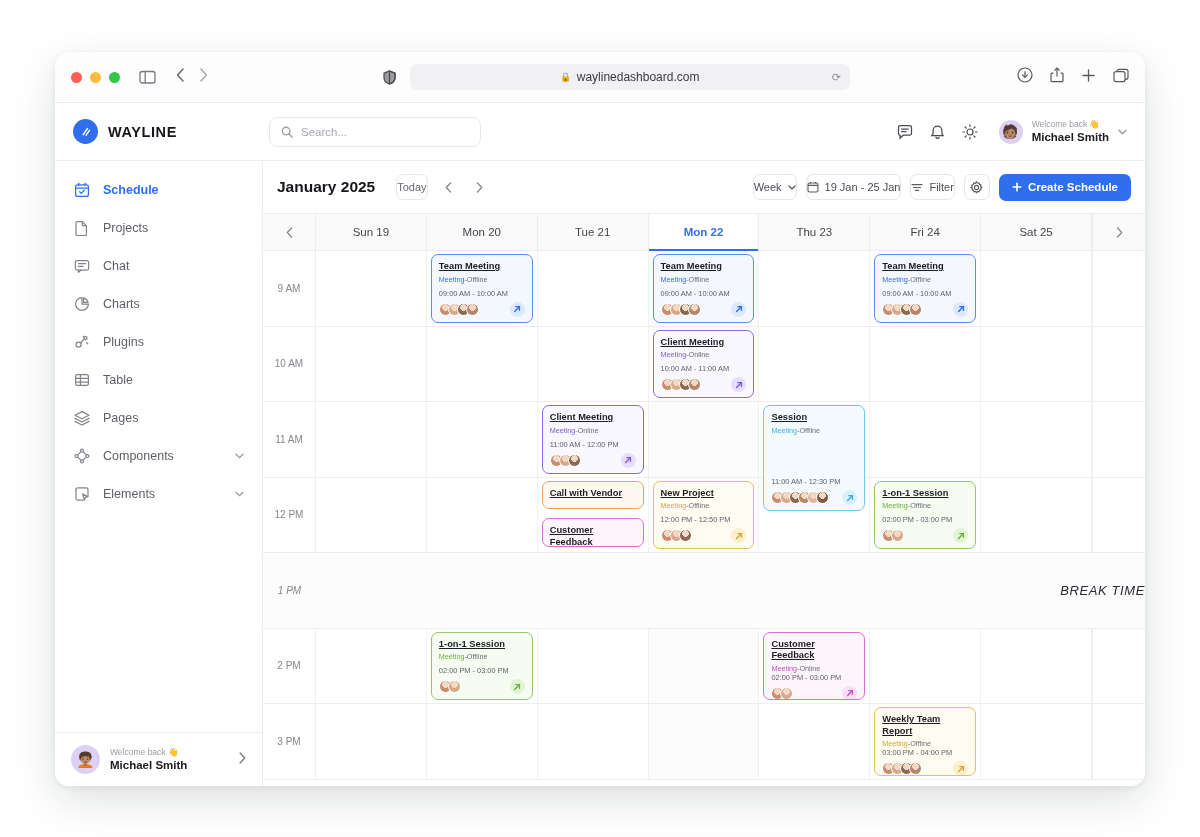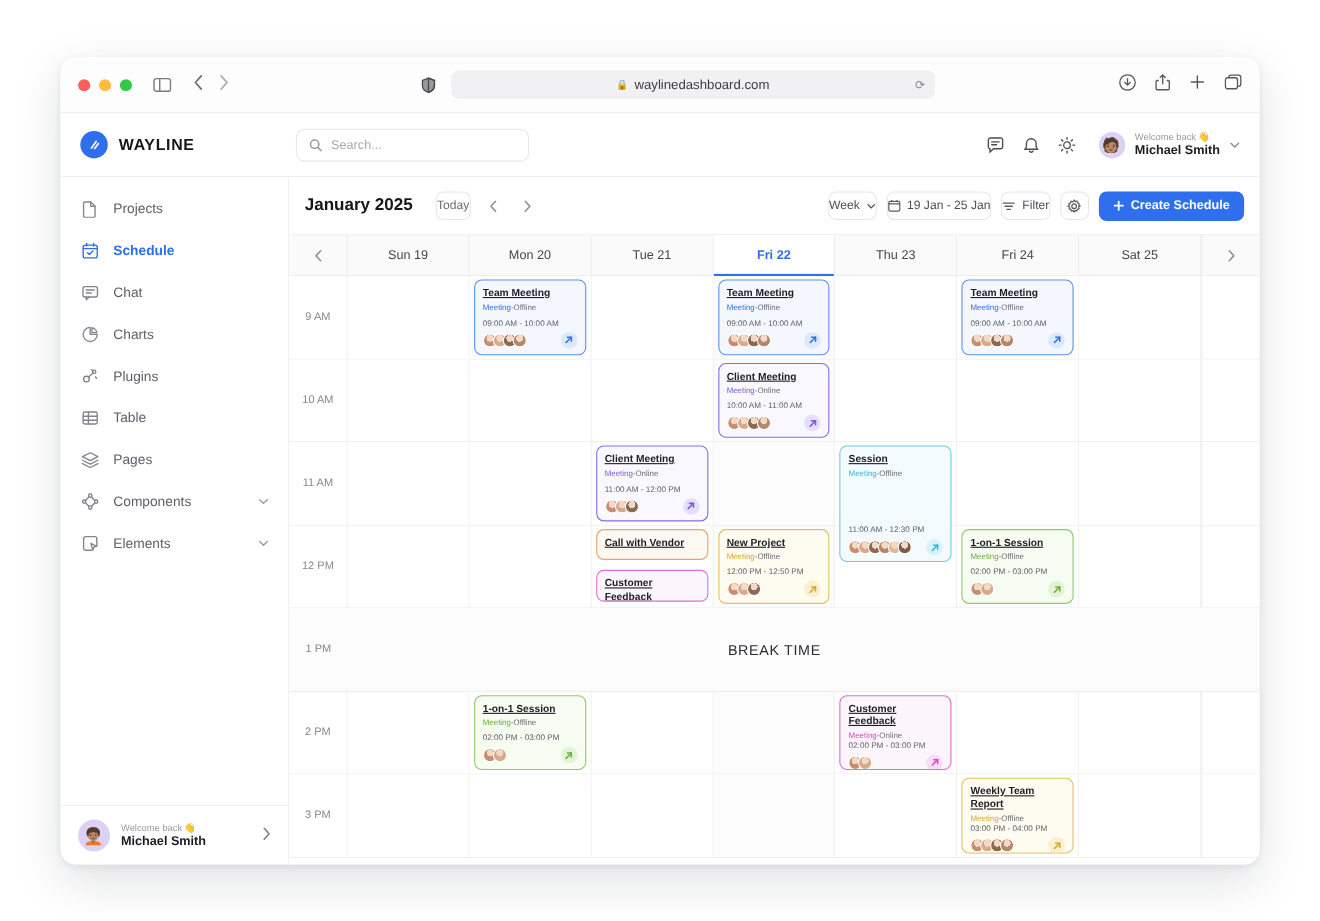--- a/index.html
+++ b/index.html
@@ -185,24 +185,24 @@
     font-size: 10px; color: #85858e; border-right: 1px solid #eeeef1; background: #fff;
   }
   .row .daycell {
     flex: 1; border-right: 1px solid #f1f1f4; position: relative;
     padding: 3px 4px; background: #fff;
   }
   .row .daycell.tinted { background: #fcfcfd; }
   .row .spacer { flex: 0 0 53px; border-left: 1px solid #eeeef1; background: #fff; }
 
   .breakrow {
-    display: flex; align-items: center; justify-content: center;
+    display: flex; align-items: center; justify-content: flex-end;
     height: 75.5px; border-bottom: 1px solid #eeeef1;
     background: #fcfcfd; font-size: 13px; letter-spacing: .6px;
-    color: #2b2b33; font-weight: 500;
+    color: #2b2b33; font-weight: 500; font-style: italic;
   }
 
   
   .evt {
     border-radius: 7px; border: 1px solid; padding: 6px 7px 5px 7px;
     position: absolute; left: 4px; right: 4px;
     display: flex; flex-direction: column; cursor: pointer;
     overflow: hidden;
   }
   .evt-title { font-size: 9.3px; font-weight: 600; color: #1d1d24; line-height: 1.25; text-decoration: underline; }
@@ -353,40 +353,40 @@
             </svg>
         </span>
       </div>
     </div>
   </div>
 
   <div class="shell">
 
     <div class="sidebar">
       <div class="navlist">
-          <div class="navitem">
-            <span class="nico">
-              <svg width="16" height="16" viewBox="0 0 16 16" fill="none" stroke="currentColor" stroke-width="1.25" stroke-linecap="round" stroke-linejoin="round">
-                <path d="M3.2 1.6h5.2l4 4v8.8a1.2 1.2 0 0 1-1.2 1.2H3.2A1.2 1.2 0 0 1 2 14.4V2.8a1.2 1.2 0 0 1 1.2-1.2z"></path>
-                <polyline points="8.4,1.6 8.4,5.6 12.4,5.6"></polyline>
-              </svg>
-            </span>
-            <span>Projects</span>
-          </div>
           <div class="navitem active">
             <span class="nico">
               <svg width="16" height="16" viewBox="0 0 16 16" fill="none" stroke="currentColor" stroke-width="1.25" stroke-linecap="round" stroke-linejoin="round">
                 <rect x="1.6" y="2.8" width="12.8" height="11.6" rx="2"></rect>
                 <line x1="1.6" y1="6" x2="14.4" y2="6"></line>
                 <line x1="4.8" y1="1.3" x2="4.8" y2="3.6"></line>
                 <line x1="11.2" y1="1.3" x2="11.2" y2="3.6"></line>
                 <polyline points="5.6,9.8 7.2,11.4 10.4,8.2"></polyline>
               </svg>
             </span>
             <span>Schedule</span>
+          </div>
+          <div class="navitem">
+            <span class="nico">
+              <svg width="16" height="16" viewBox="0 0 16 16" fill="none" stroke="currentColor" stroke-width="1.25" stroke-linecap="round" stroke-linejoin="round">
+                <path d="M3.2 1.6h5.2l4 4v8.8a1.2 1.2 0 0 1-1.2 1.2H3.2A1.2 1.2 0 0 1 2 14.4V2.8a1.2 1.2 0 0 1 1.2-1.2z"></path>
+                <polyline points="8.4,1.6 8.4,5.6 12.4,5.6"></polyline>
+              </svg>
+            </span>
+            <span>Projects</span>
           </div>
           <div class="navitem">
             <span class="nico">
               <svg width="16" height="16" viewBox="0 0 16 16" fill="none" stroke="currentColor" stroke-width="1.25" stroke-linecap="round" stroke-linejoin="round">
                 <rect x="1.4" y="2.6" width="13.2" height="9.4" rx="1.8"></rect>
                 <line x1="4.4" y1="5.6" x2="11.6" y2="5.6"></line>
                 <line x1="4.4" y1="8.4" x2="9" y2="8.4"></line>
                 <polyline points="4.4,12 4.4,14.4 7.2,12"></polyline>
               </svg>
             </span>
@@ -557,21 +557,21 @@
               <div class="cell">
                 <span>Sun 19</span>
               </div>
               <div class="cell">
                 <span>Mon 20</span>
               </div>
               <div class="cell">
                 <span>Tue 21</span>
               </div>
               <div class="cell today">
-                <span>Fri 22</span>
+                <span>Mon 22</span>
               </div>
               <div class="cell">
                 <span>Thu 23</span>
               </div>
               <div class="cell">
                 <span>Fri 24</span>
               </div>
               <div class="cell">
                 <span>Sat 25</span>
               </div>

